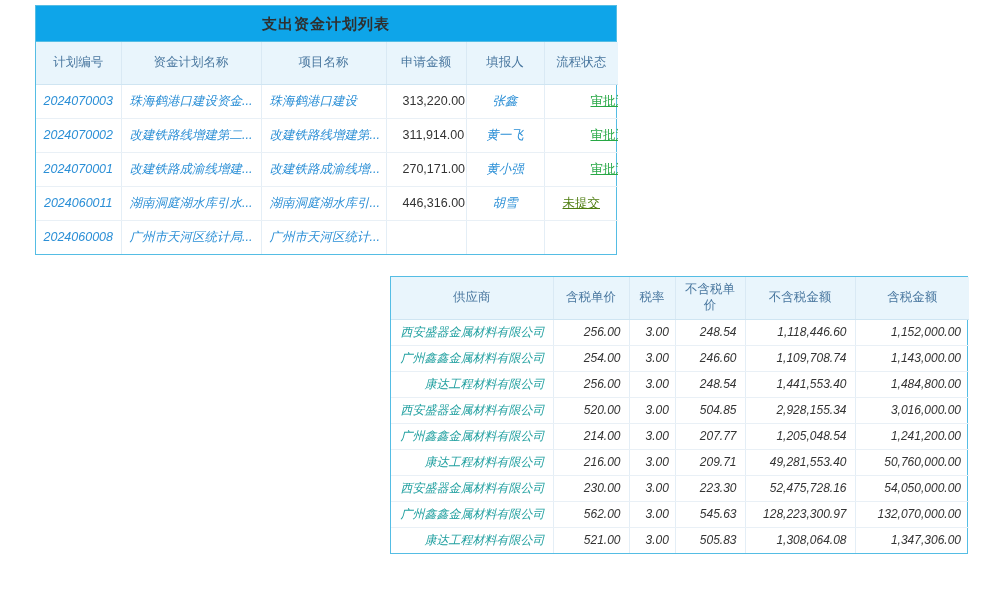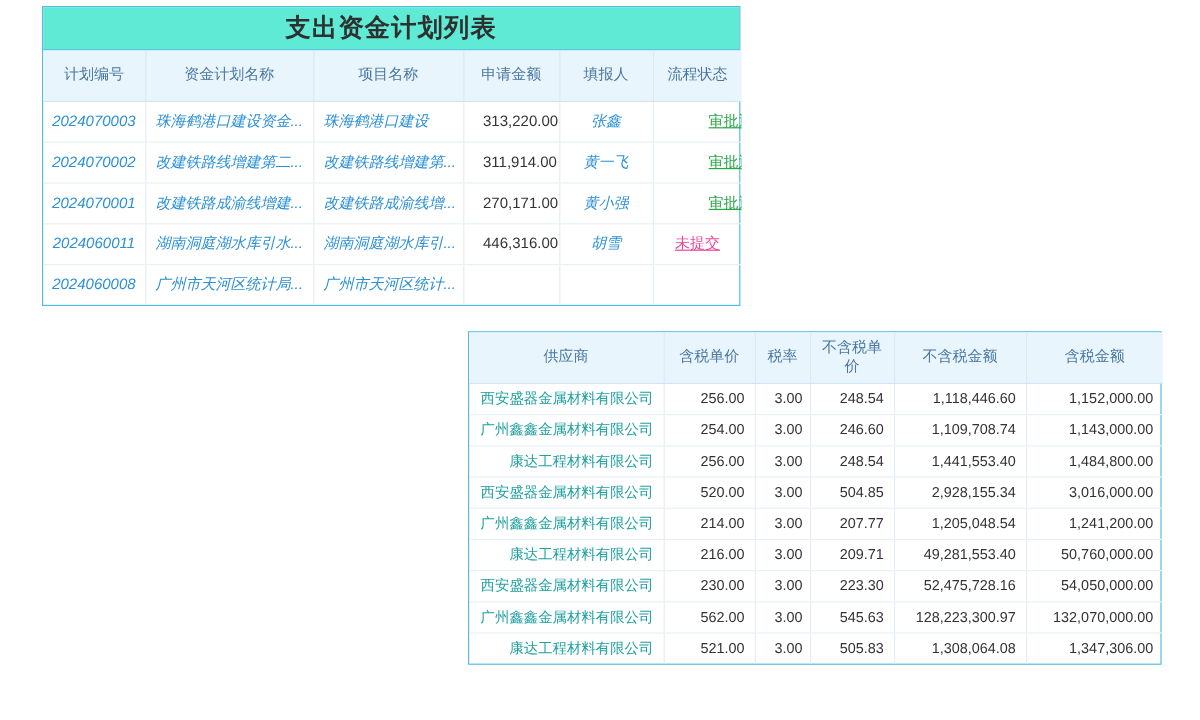--- a/index.html
+++ b/index.html
@@ -2,22 +2,22 @@
 <html><head>
 <meta charset="utf-8">
 <style>
   * { margin:0; padding:0; box-sizing:border-box; }
   html,body { background:#ffffff; }
   body { font-family:"Liberation Sans","DejaVu Sans",sans-serif; }
   .canvas { position:relative; width:1000px; height:600px; background:#ffffff; overflow:hidden; }
 
   .panel { position:absolute; background:#ffffff; border:1px solid #55bde4; }
   .panel-title {
-    text-align:center; font-weight:bold; font-size:21px; color:#2f2f2f;
-    height:36px; line-height:36px; background:#5eead4;
+    text-align:center; font-weight:bold; font-size:15px; color:#2f2f2f;
+    height:36px; line-height:36px; background:#0ea5e9;
     border-bottom:1px solid #55bde4; letter-spacing:1px;
   }
 
   table { width:100%; border-collapse:collapse; table-layout:fixed; }
   th {
     background:#e9f5fc; color:#49779f; font-weight:normal; font-size:12.5px;
     text-align:center; border-right:1px solid #d9e9f4; border-bottom:1px solid #cfe5f2;
     vertical-align:middle;
   }
   td {
@@ -28,29 +28,29 @@
   }
   th:last-child, td:last-child { border-right:none; }
   tbody tr:last-child td { border-bottom:none; }
 
   .panel-expense { left:35px; top:5px; width:582px; z-index:1; }
   .panel-quote   { left:390px; top:276px; width:578px; z-index:2; }
 
   .t1 th { height:42px; }
   .t1 td { height:34px; }
   .t2 th { height:42px; line-height:1.25; padding:4px 6px; }
-  .t2 td { height:26px; font-size:12px; }
+  .t2 td { height:26px; font-size:12px;font-style:italic; }
 
   .link { color:#2b8fd6;font-style:italic; }
   .left { text-align:left; padding-left:8px; }
   .right { text-align:right; padding-right:6px;padding-left:16px; }
   .t2 .right { padding-right:8px; }
   .supplier { color:#21a0a0; text-align:right; padding-right:8px; }
   .status.approved { color:#27a845; text-decoration:underline;padding-left:46px; }
-  .status.pending  { color:#ec4899; text-decoration:underline;margin-top:12px; }
+  .status.pending  { color:#4d7c0f; text-decoration:underline;margin-top:12px; }
 </style>
 </head>
 <body>
 
 <div class="canvas">
 
   <section class="panel panel-expense">
     <header class="panel-title">支出资金计划列表</header>
     <table class="t1">
       <colgroup>

